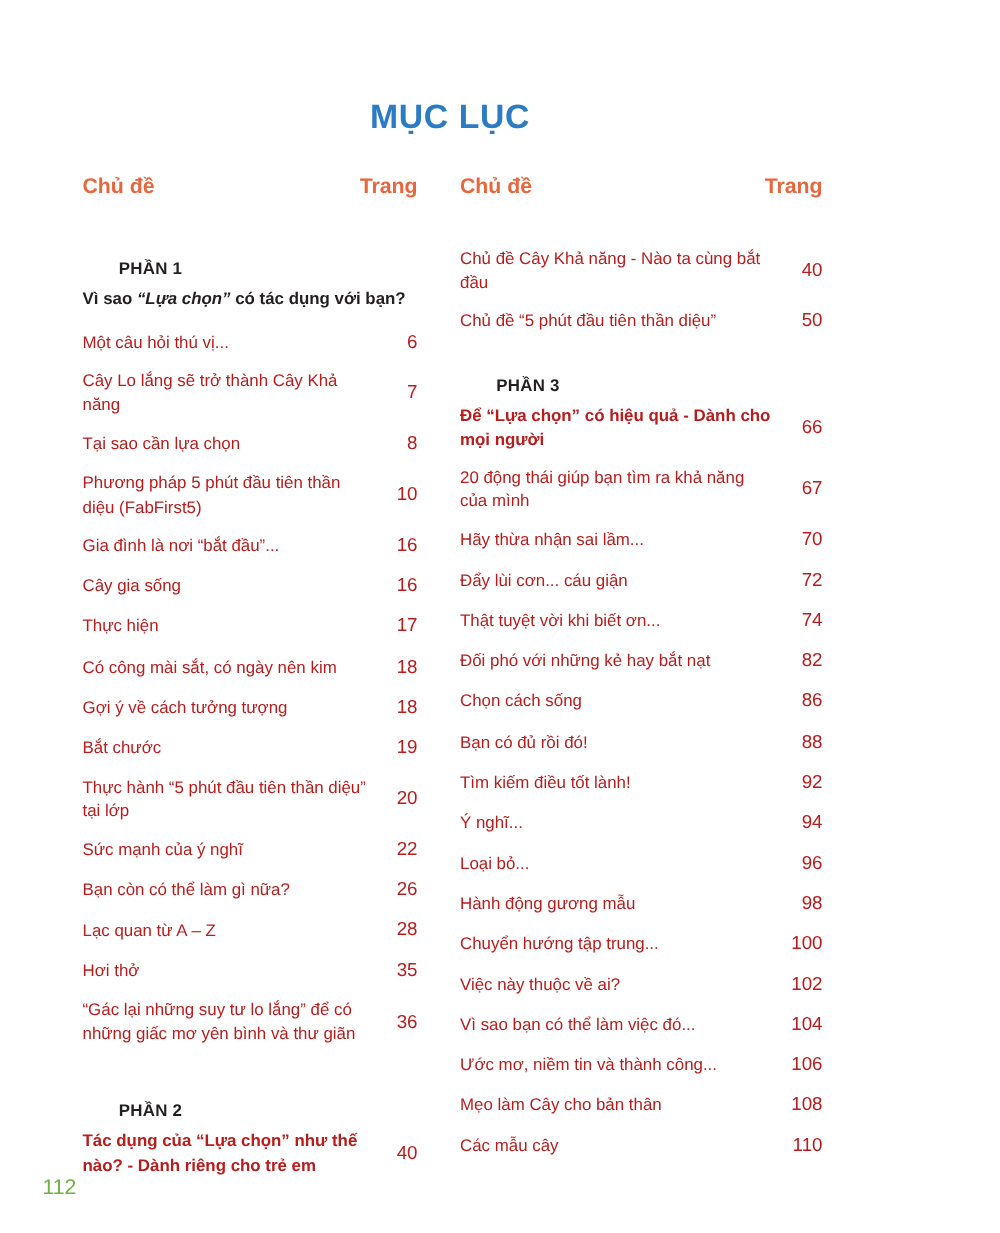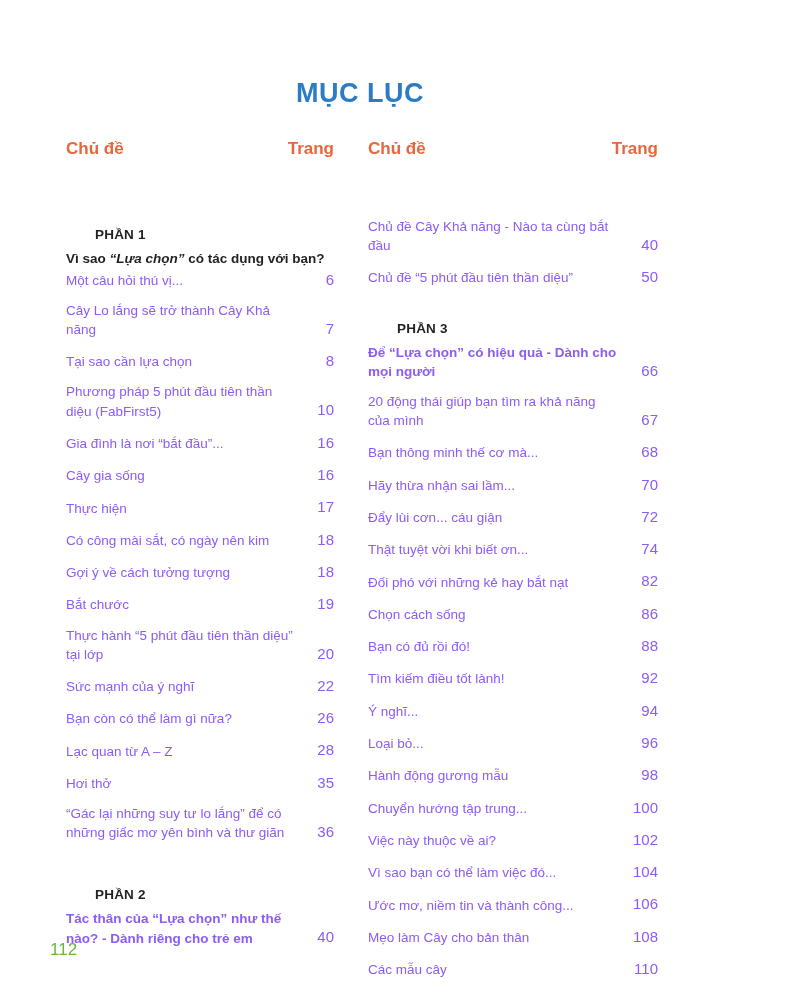--- a/index.html
+++ b/index.html
@@ -45,73 +45,74 @@
   .col.left { padding-right: 28px; }
   .col.right { padding-left: 6px; }
 
   .col-head {
     display: flex;
     justify-content: space-between;
     align-items: baseline;
     color: #e8663c;
     font-weight: bold;
     font-size: 17px;
-    margin-bottom: 20px;
+    margin-bottom: 0;
   }
   .col-head .head-topic { }
   .col-head .head-page { }
 
   .spacer-top-left { height: 48px; }
   .spacer-top-right { height: 38px; }
 
   .part-label {
     font-weight: bold;
     font-size: 13.5px;
     color: #231f20;
     margin-top: 0;
     margin-bottom: 7px;
     letter-spacing: 0.2px;
     margin-left: 29px;
   }
   .part-title {
     font-weight: bold;
     font-size: 13.5px;
     color: #231f20;
+    margin-bottom: 14px;
     line-height: 1.45;
   }
   .part-title .ital { font-style: italic; }
 
   .entry {
     display: flex;
-    align-items: flex-end;
+    align-items: center;
     justify-content: space-between;
     font-size: 13.5px;
     line-height: 1.42;
     margin-bottom: 11px;
-    color: #8b5cf6;
+    color: #b91c1c;
   }
   .entry .etext {
     flex: 1 1 auto;
     padding-right: 10px;
   }
   .entry .epage {
     flex: 0 0 auto;
     width: 30px;
     text-align: right;
     font-size: 15px;
   }
   .entry.bold .etext { font-weight: bold; }
   .entry.bold .epage { }
 
   .gap-lg { height: 34px; }
   .gap-md { height: 22px; }
 
   .folio {
     position: absolute;
-    left: 50px;
+    left: 34px;
     bottom: 26px;
     color: #6cb33f;
     font-size: 17px;
     font-weight: normal;
   }
 </style>
 </head>
 <body>
 
 <div class="page">
@@ -195,21 +196,21 @@
       </div>
       <div class="entry">
         <span class="etext">“Gác lại những suy tư lo lắng” để có những giấc mơ yên bình và thư giãn</span>
         <span class="epage">36</span>
       </div>
 
       <div class="gap-lg"></div>
 
       <div class="part-label">PHẦN 2</div>
       <div class="entry bold">
-        <span class="etext"><span>Tác thân của </span><span class="ital">“Lựa chọn”</span><span> như thế nào? - Dành riêng cho trẻ em</span></span>
+        <span class="etext"><span>Tác dụng của </span><span class="ital">“Lựa chọn”</span><span> như thế nào? - Dành riêng cho trẻ em</span></span>
         <span class="epage">40</span>
       </div>
     </div>
 
     <div class="col right">
       <div class="col-head">
         <span class="head-topic">Chủ đề</span>
         <span class="head-page">Trang</span>
       </div>
 
@@ -230,24 +231,20 @@
       <div class="entry bold">
         <span class="etext"><span>Để </span><span class="ital">“Lựa chọn”</span><span> có hiệu quả - Dành cho mọi người</span></span>
         <span class="epage">66</span>
       </div>
 
       <div class="entry">
         <span class="etext">20 động thái giúp bạn tìm ra khả năng của mình</span>
         <span class="epage">67</span>
       </div>
       <div class="entry">
-        <span class="etext">Bạn thông minh thế cơ mà...</span>
-        <span class="epage">68</span>
-      </div>
-      <div class="entry">
         <span class="etext">Hãy thừa nhận sai lầm...</span>
         <span class="epage">70</span>
       </div>
       <div class="entry">
         <span class="etext">Đẩy lùi cơn... cáu giận</span>
         <span class="epage">72</span>
       </div>
       <div class="entry">
         <span class="etext">Thật tuyệt vời khi biết ơn...</span>
         <span class="epage">74</span>

